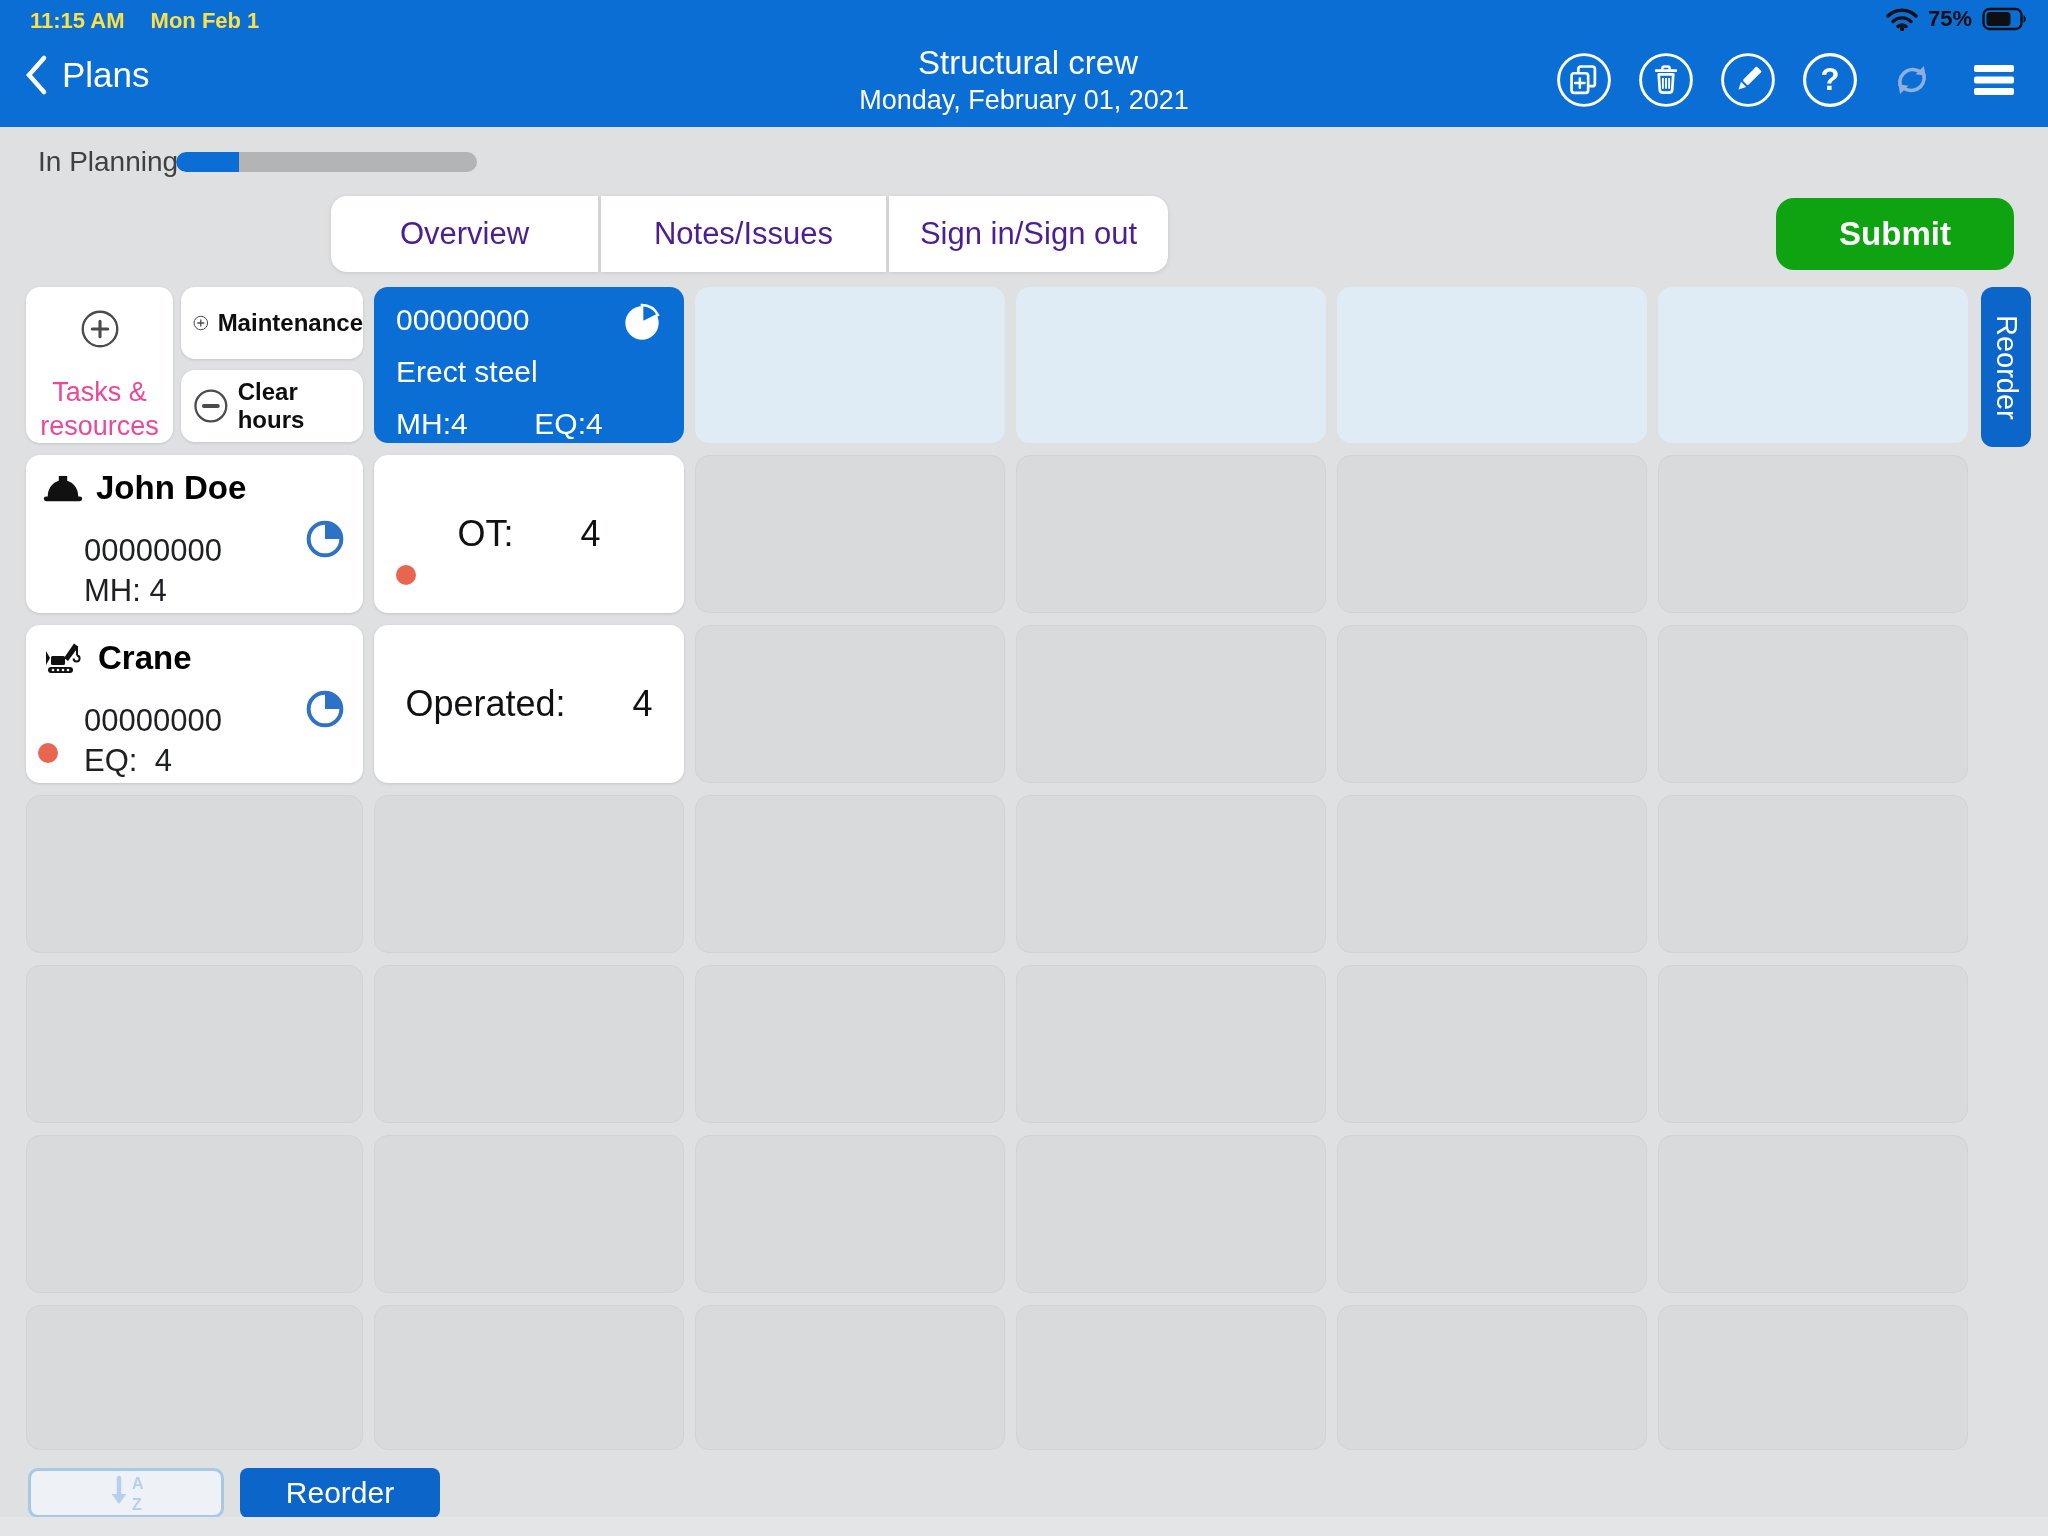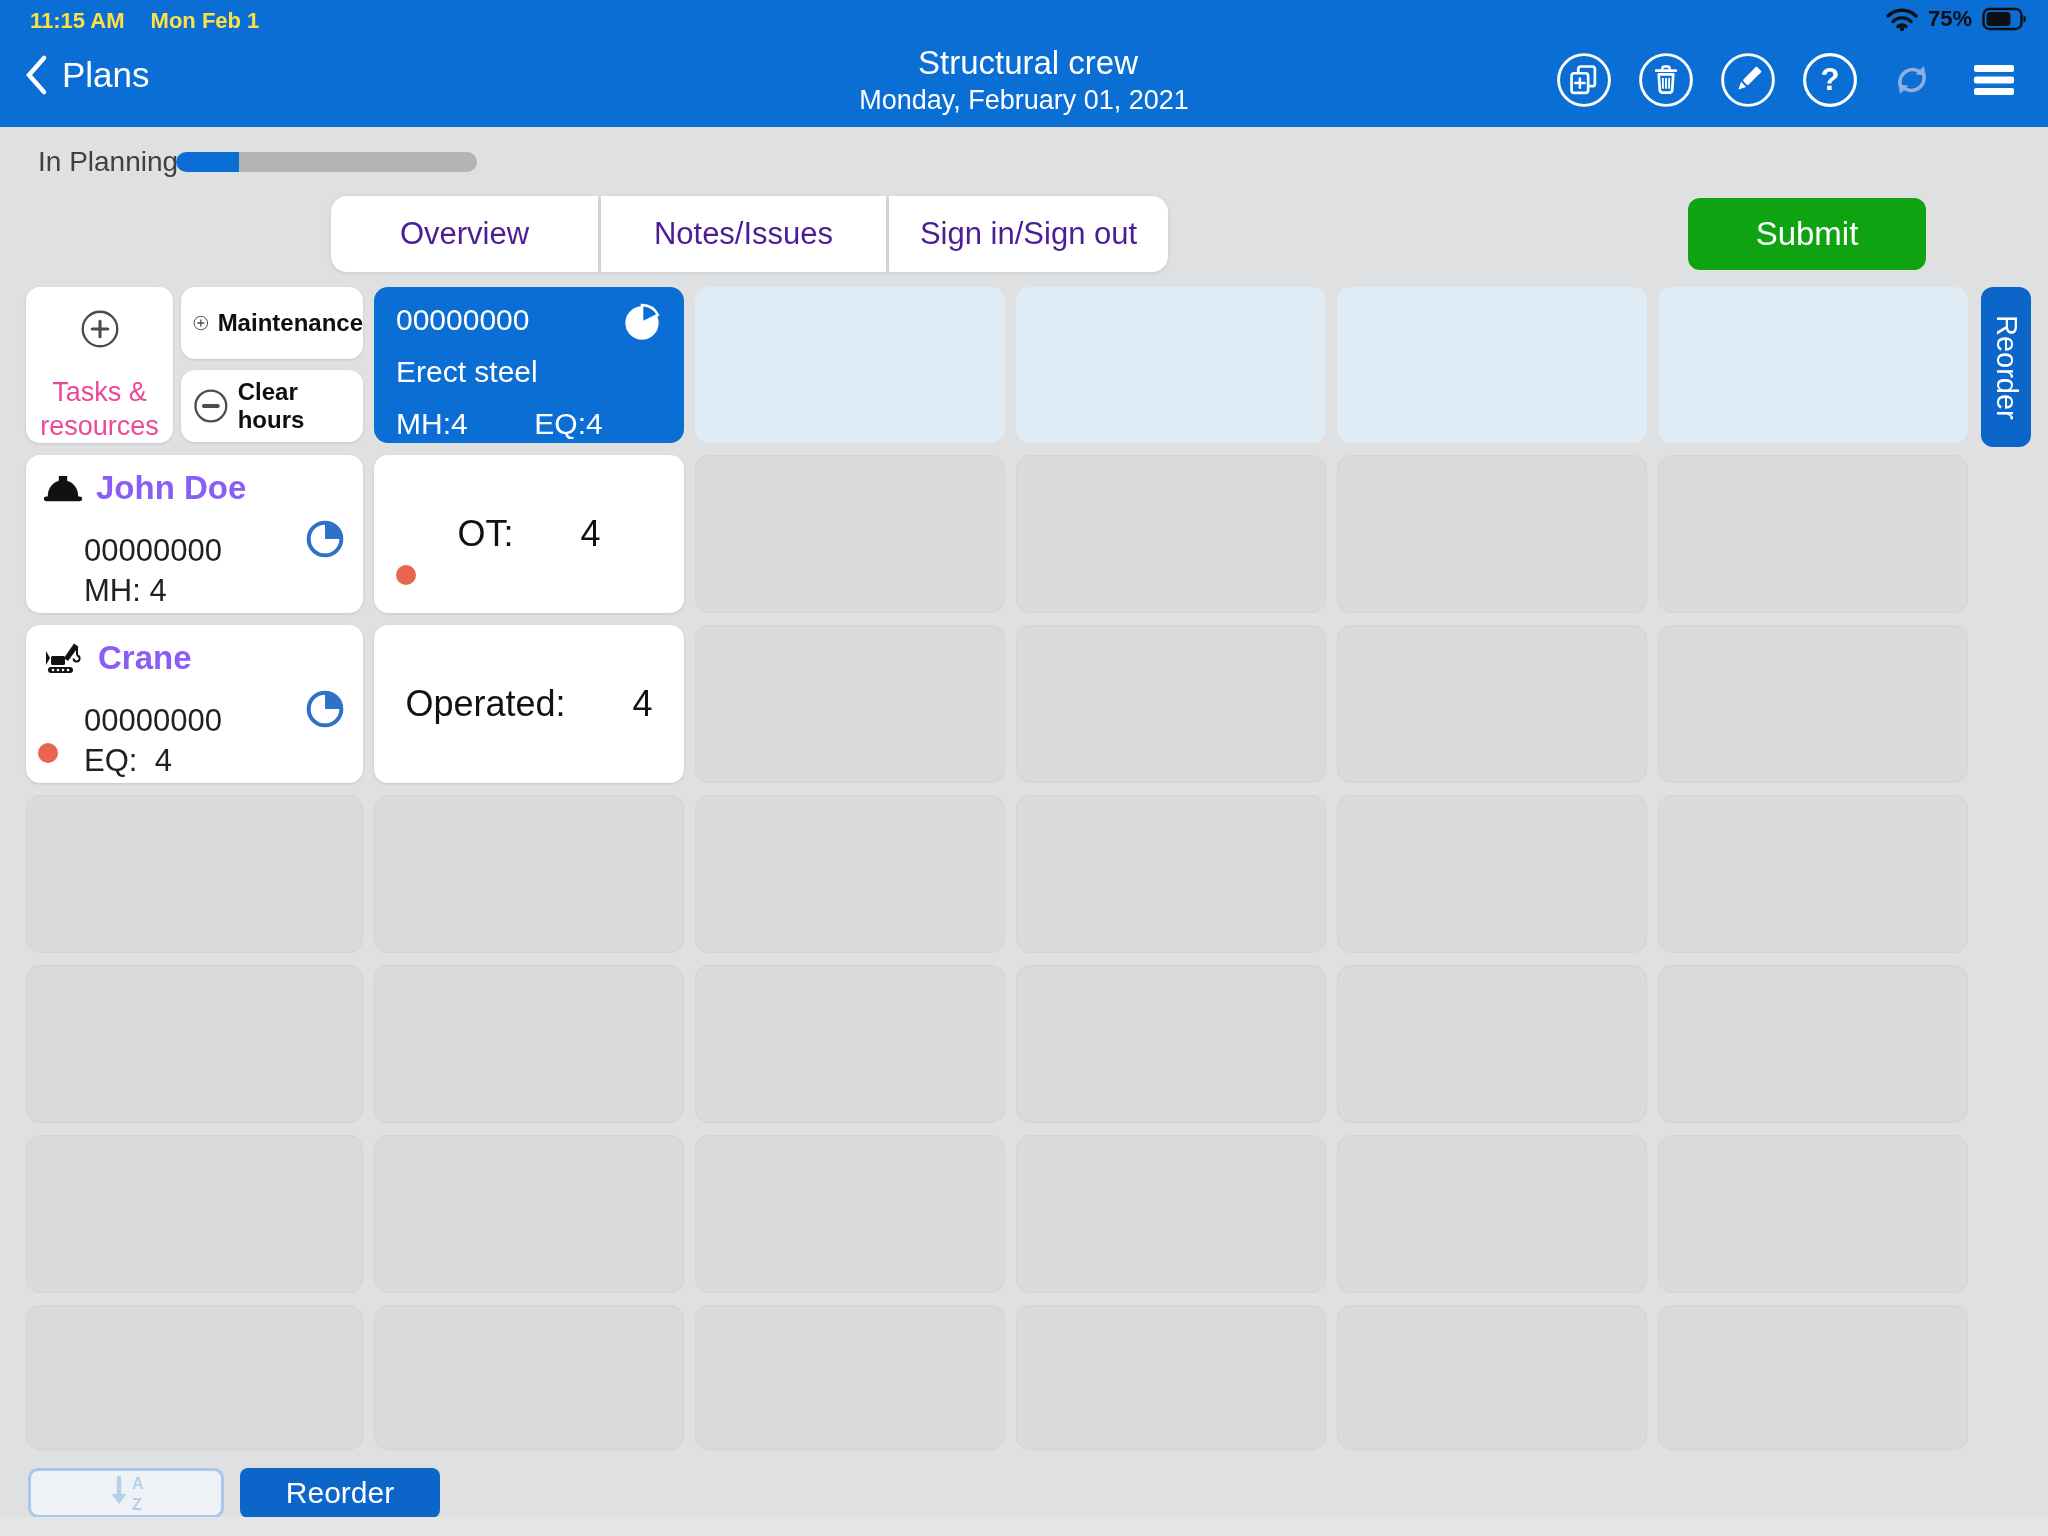--- a/index.html
+++ b/index.html
@@ -26,22 +26,22 @@
   .progress .fill{height:100%;background:#0a6ed4;border-radius:10px 0 0 10px;}
 
   
   .tabs{position:absolute;left:331px;top:196px;height:76px;display:flex;gap:3px;
     filter:drop-shadow(0 1px 2px rgba(0,0,0,.10));}
   .tab{background:#fff;color:#4c1d95;font-size:31px;font-weight:500;display:flex;align-items:center;
     justify-content:center;cursor:pointer;}
   .tab.first{border-radius:16px 0 0 16px;}
   .tab.last{border-radius:0 16px 16px 0;}
   .tab.active{background:#0a6ed4;color:#fff;}
-  .submit{position:absolute;left:1688px;top:198px;width:238px;height:72px;border-radius:12px;
-    background:#0fa312;color:#fff;font-size:33px;font-weight:400;display:flex;align-items:center;
+  .submit{position:absolute;left:1776px;top:198px;width:238px;height:72px;border-radius:18px;
+    background:#0fa312;color:#fff;font-size:33px;font-weight:700;display:flex;align-items:center;
     justify-content:center;cursor:pointer;}
 
   
   .grid{position:absolute;left:26px;top:287px;display:grid;
     grid-template-columns:337px 310px 310px 310px 310px 310px;
     grid-template-rows:156px 158px 158px 158px 158px 158px 145px;
     column-gap:11px;row-gap:12px;}
   .cell{border-radius:14px;}
   .cell.gray{background:#d8dadb;border:1px solid #d1d4d6;box-sizing:border-box;}
   .cell.lightblue{background:#dfecf5;}
@@ -60,21 +60,21 @@
   .task-card{background:#0a6ed4;border-radius:14px;color:#fff;padding:16px 22px;box-sizing:border-box;cursor:pointer;}
   .task-card .row1{display:flex;justify-content:space-between;align-items:flex-start;}
   .task-card .code{font-size:30px;}
   .task-card .name{font-size:30px;margin-top:12px;}
   .task-card .row3{display:flex;margin-top:18px;font-size:30px;}
   .task-card .row3 .mh{flex:0 0 52%;}
 
   
   .res-card{position:relative;padding:14px 16px;box-sizing:border-box;cursor:pointer;}
   .res-card .head{display:flex;align-items:center;gap:12px;}
-  .res-card .name{font-size:33px;font-weight:600;color:#8b5cf6;}
+  .res-card .name{font-size:33px;font-weight:600;color:#000000;}
   .res-card .code{margin-top:26px;padding-left:42px;font-size:31px;color:#1f2022;}
   .res-card .hours{margin-top:4px;padding-left:42px;font-size:31px;color:#1f2022;white-space:pre;}
   .res-card .pie{position:absolute;right:18px;top:64px;}
   .dot{width:20px;height:20px;border-radius:50%;background:#e8654f;}
   .res-card .dot{position:absolute;left:12px;bottom:20px;}
 
   
   .hours-cell{position:relative;display:flex;align-items:center;justify-content:center;gap:67px;
     font-size:36px;color:#101112;cursor:pointer;text-align:center;}
   .hours-cell .dot{position:absolute;left:22px;top:110px;}

